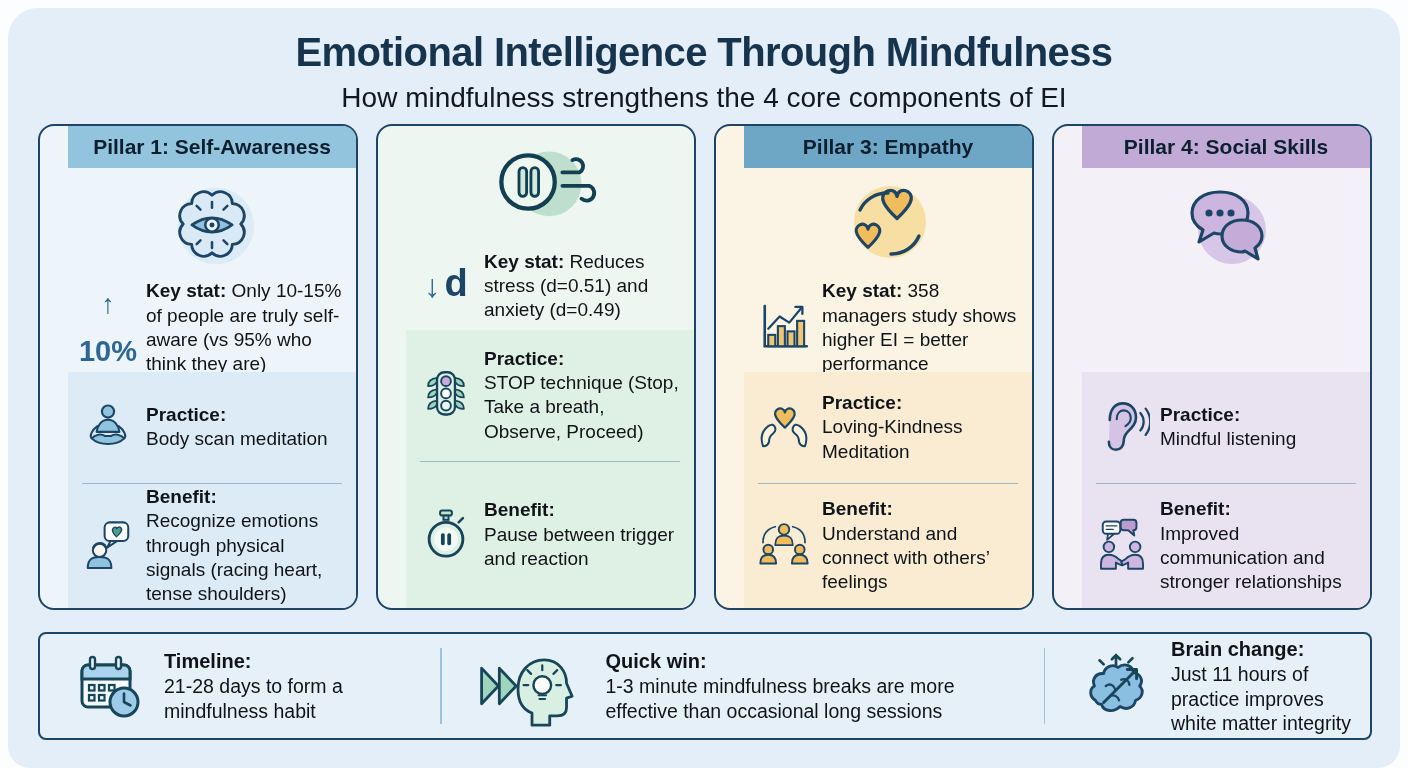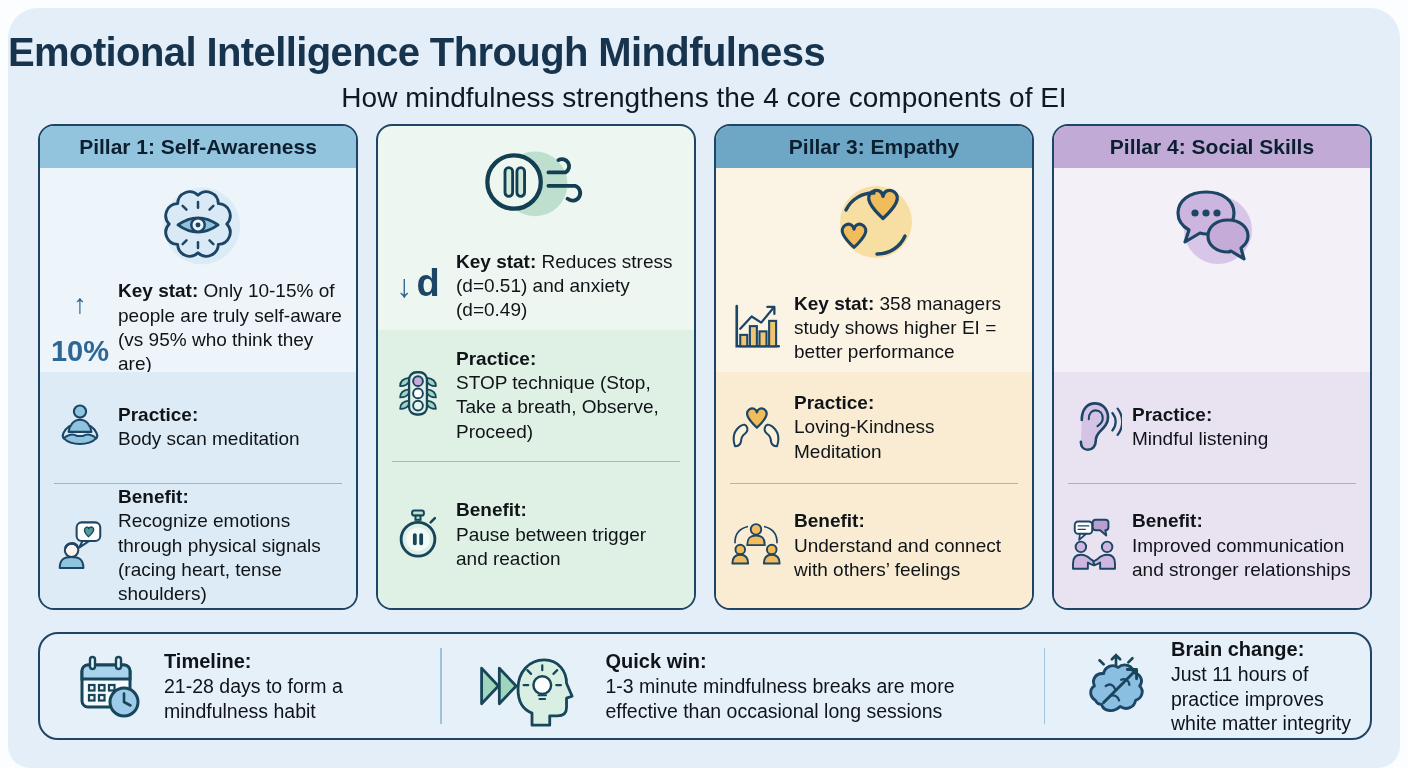--- a/index.html
+++ b/index.html
@@ -2,30 +2,30 @@
 <html><head>
 <meta charset="utf-8">
 <style>
   * { margin:0; padding:0; box-sizing:border-box; }
   html,body { width:1408px; height:768px; overflow:hidden; }
   body { font-family:"Liberation Sans", sans-serif; background:var(--page,#fbfdff); position:relative; }
 
   .canvas { position:absolute; left:8px; top:8px; width:1392px; height:760px;
             background:var(--canvas,#e4eef8); border-radius:30px 30px 22px 22px; }
 
-  .page-title { position:absolute; top:22px; left:0; width:100%; text-align:left;
+  .page-title { position:absolute; top:22px; left:0; width:100%; text-align:center;
                 font-size:40px; font-weight:800; letter-spacing:-0.6px; color:var(--title,#17344e); }
   .page-subtitle { position:absolute; top:74px; left:0; width:100%; text-align:center;
                    font-size:28px; font-weight:400; color:var(--subtitle,#101820); }
 
   .pillars { position:absolute; left:30px; top:116px; width:1334px; height:486px;
              display:grid; grid-template-columns:repeat(4,1fr); column-gap:18px; }
 
   .pillar { border:2px solid var(--card_border,#1e4566); border-radius:16px; overflow:hidden;
-            background:var(--body,#fff); display:flex; flex-direction:column; }
+            background:var(--body,#fff); display:flex; flex-direction:column;padding-left:28px; }
   .pillar-header { height:42px; flex:none; background:var(--header,#9cc); display:flex;
                    align-items:center; justify-content:center; font-size:21px; font-weight:700;
                    color:#0c1f30; }
   .hero { height:116px; flex:none; display:flex; align-items:center; justify-content:center; }
   .keystat { height:88px; flex:none; display:flex; align-items:center; padding:0 12px 0 8px; gap:6px; }
   .marker { width:64px; flex:none; text-align:center; color:var(--stat_accent,#2e6794); line-height:1; }
   .marker .m-arrow { font-size:27px; font-weight:700; }
   .marker .m-value { font-size:29px; font-weight:800; margin-top:19px; }
   .marker.inline { display:flex; align-items:center; justify-content:center; gap:4px; }
   .marker.inline .m-arrow { font-size:32px; }
@@ -35,21 +35,21 @@
 
   .lower { flex:1; background:var(--section,#eee); display:flex; flex-direction:column; }
   .sec { display:flex; align-items:center; gap:8px; padding:0 12px 0 10px; }
   .sec.practice { flex:100; }
   .sec.benefit { flex:112; }
   .sec-divider { height:0; border-top:1.5px solid rgba(90,130,165,0.5); margin:0 14px; }
   .mini-icon { width:60px; height:62px; flex:none; display:flex; align-items:center; justify-content:center; }
 
   .footer-bar { position:absolute; left:30px; top:624px; width:1334px; height:108px;
                 background:var(--footer_bg,#e6f0f9); border:2.5px solid var(--card_border,#1e4566);
-                border-radius:20px; display:flex; align-items:center; }
+                border-radius:8px; display:flex; align-items:center; }
   .footer-item { display:flex; align-items:center; gap:18px; padding-left:34px; height:100%; }
   .footer-item.f1 { width:400px; }
   .footer-item.f2 { width:602px; }
   .footer-item.f3 { flex:1; }
   .footer-divider { width:1.5px; height:76px; background:var(--footer_divider,#9fc3dd); flex:none; }
   .f-label { font-size:20px; font-weight:700; color:#101418; line-height:1.3; }
   .f-text { font-size:19.5px; color:#101418; line-height:1.28; }
   .f2 .f-text { max-width:352px; }
   .f1 .f-text { max-width:235px; }
   .f3 .f-text { max-width:320px; }

